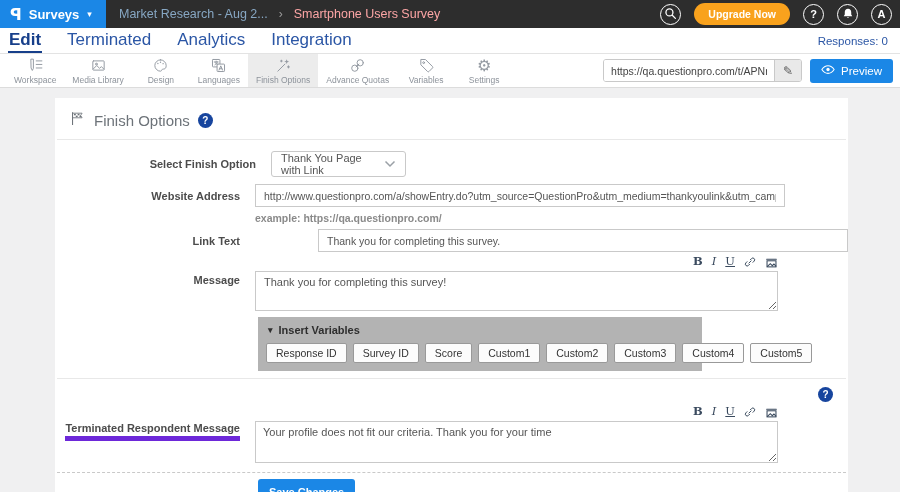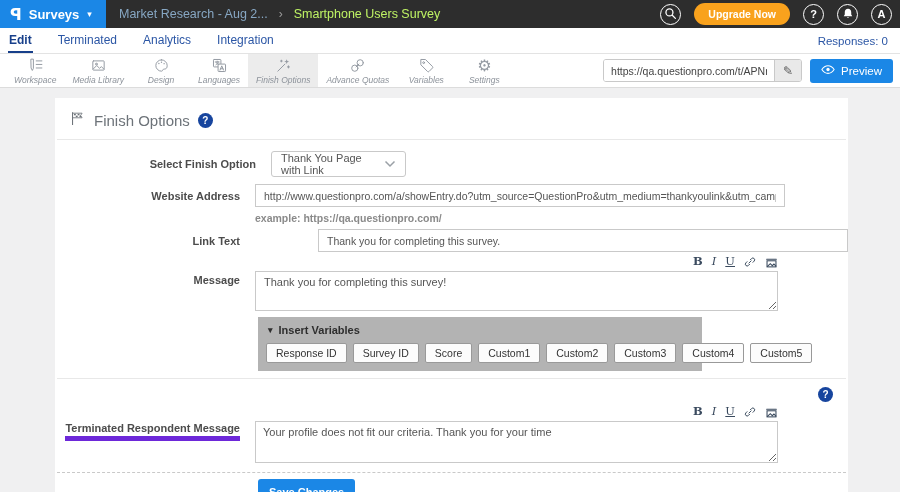--- a/index.html
+++ b/index.html
@@ -8,38 +8,38 @@
 
   
   .topbar { height: 28px; background: #2d2d2d; display: flex; align-items: stretch; }
   .logo-area { width: 106px; background: #1b87e6; display: flex; align-items: center; gap: 7px; padding: 0 10px; cursor: pointer; }
   .qp-logo { color: #fff; font-weight: bold; font-size: 16px; font-family: "DejaVu Sans", sans-serif; transform: scaleX(-1); display:inline-block; }
   .product-name { color: #fff; font-size: 13px; font-weight: 600; }
   .logo-caret { color: #fff; font-size: 9px; margin-left: 1px; }
   .crumbs { display: flex; align-items: center; margin-left: 13px; font-size: 12.5px; }
   .crumb-parent { color: #87a7c3; cursor: pointer; }
   .crumb-sep { color: #9a9a9a; margin: 0 11px; font-size: 12px; }
-  .crumb-current { color: #bef264; }
+  .crumb-current { color: #fca5a5; }
   .top-actions { margin-left: auto; display: flex; align-items: center; gap: 13px; padding-right: 8px; justify-content: flex-end; }
   .circle-btn { width: 21px; height: 21px; border: 1.5px solid #fff; border-radius: 50%; display: flex; align-items: center; justify-content: center; color: #fff; font-size: 11px; font-weight: bold; cursor: pointer; flex: none; }
   .upgrade-btn { background: #f9a21d; color: #fff; font-size: 10.5px; font-weight: bold; border: none; border-radius: 11px; padding: 5px 14px; cursor: pointer; }
 
   
   .navrow { height: 26px; background: #fff; border-bottom: 1px solid #e3e3e3; display: flex; align-items: center; padding-left: 8px; }
-  .nav-tab { font-size: 12px; color: #2b56a5; margin-right: 24px; cursor: pointer; height: 100%; display: flex; align-items: center; border-bottom: 2px solid transparent; padding: 7px 1px; }
+  .nav-tab { font-size: 17px; color: #2b56a5; margin-right: 24px; cursor: pointer; height: 100%; display: flex; align-items: center; border-bottom: 2px solid transparent; padding: 7px 1px; }
   .nav-tab.active { color: #173f8a; border-bottom-color: #173f8a; font-weight: 600; }
   .responses { margin-left: auto; margin-right: 12px; font-size: 11.5px; color: #2b56a5; }
 
   
   .toolrow { height: 34px; background: #fff; border-bottom: 1px solid #dcdcdc; display: flex; align-items: stretch; padding-left: 6px; }
   .tool-item { min-width: 58px; padding: 2px 8px 1px; display: flex; flex-direction: column; align-items: center; justify-content: center; cursor: pointer; }
   .tool-item.active { background: #ececec; }
   .tool-icon { height: 17px; display: flex; align-items: center; justify-content: center; color: #959ba3; }
   .tool-icon svg { stroke: #959ba3; fill: none; stroke-width: 1.4; stroke-linecap: round; stroke-linejoin: round; }
-  .tool-label { font-size: 8.5px; color: #8d939b; margin-top: 1px; white-space: nowrap; font-style: italic; }
+  .tool-label { font-size: 8.5px; color: #8d939b; margin-top: 1px; white-space: nowrap; }
   .gear-glyph { font-size: 16px; line-height: 16px; font-family: "DejaVu Sans", sans-serif; }
   .tool-right { margin-left: auto; display: flex; align-items: center; gap: 8px; padding-right: 7px; }
   .url-box { display: flex; height: 23px; border: 1px solid #c9c9c9; border-radius: 3px; overflow: hidden; background: #fff; }
   .url-input { width: 170px; border: none; outline: none; font-size: 10.5px; color: #444; padding: 0 7px; font-family: "Liberation Sans", sans-serif; }
   .url-edit { width: 27px; background: #e9e9e9; border-left: 1px solid #c9c9c9; display: flex; align-items: center; justify-content: center; cursor: pointer; color: #555; font-size: 12px; }
   .preview-btn { background: #1b87e6; border: none; color: #fff; height: 24px; padding: 0 11px; border-radius: 3px; font-size: 11.5px; display: flex; align-items: center; gap: 6px; cursor: pointer; font-family: "Liberation Sans", sans-serif; }
 
   
   .page { height: 404px; padding: 10px 52px 0 55px; }
   .card { background: #fff; height: 394px; overflow: hidden; }

